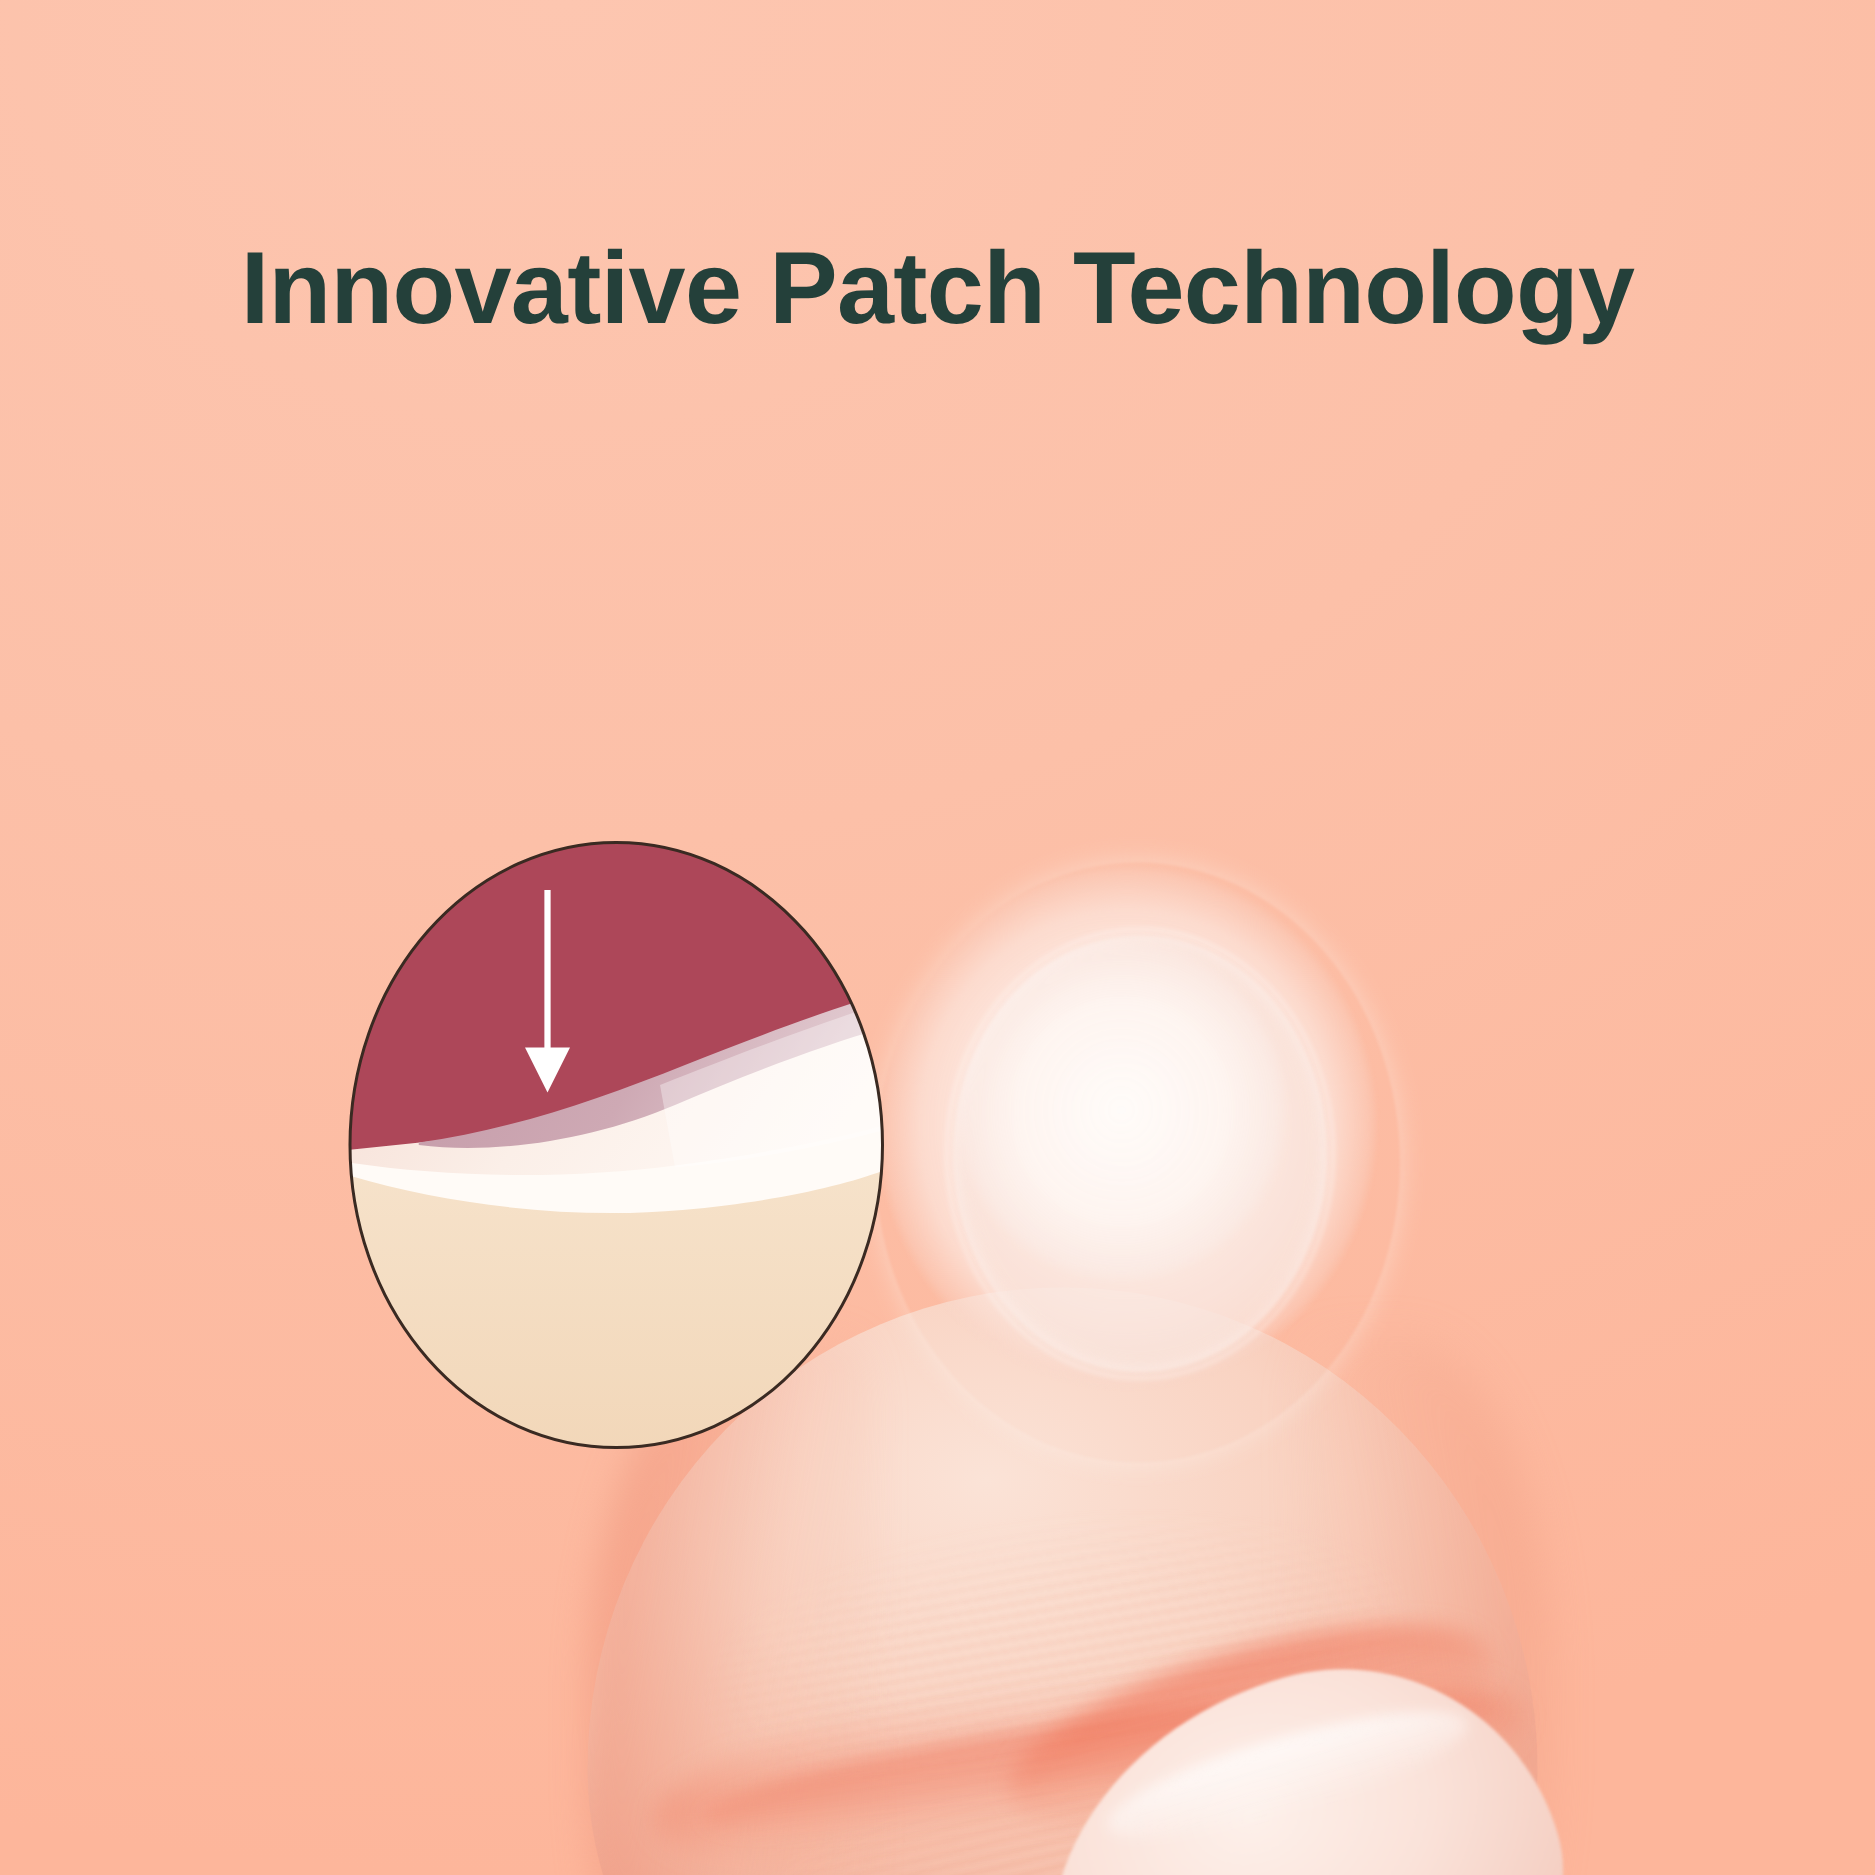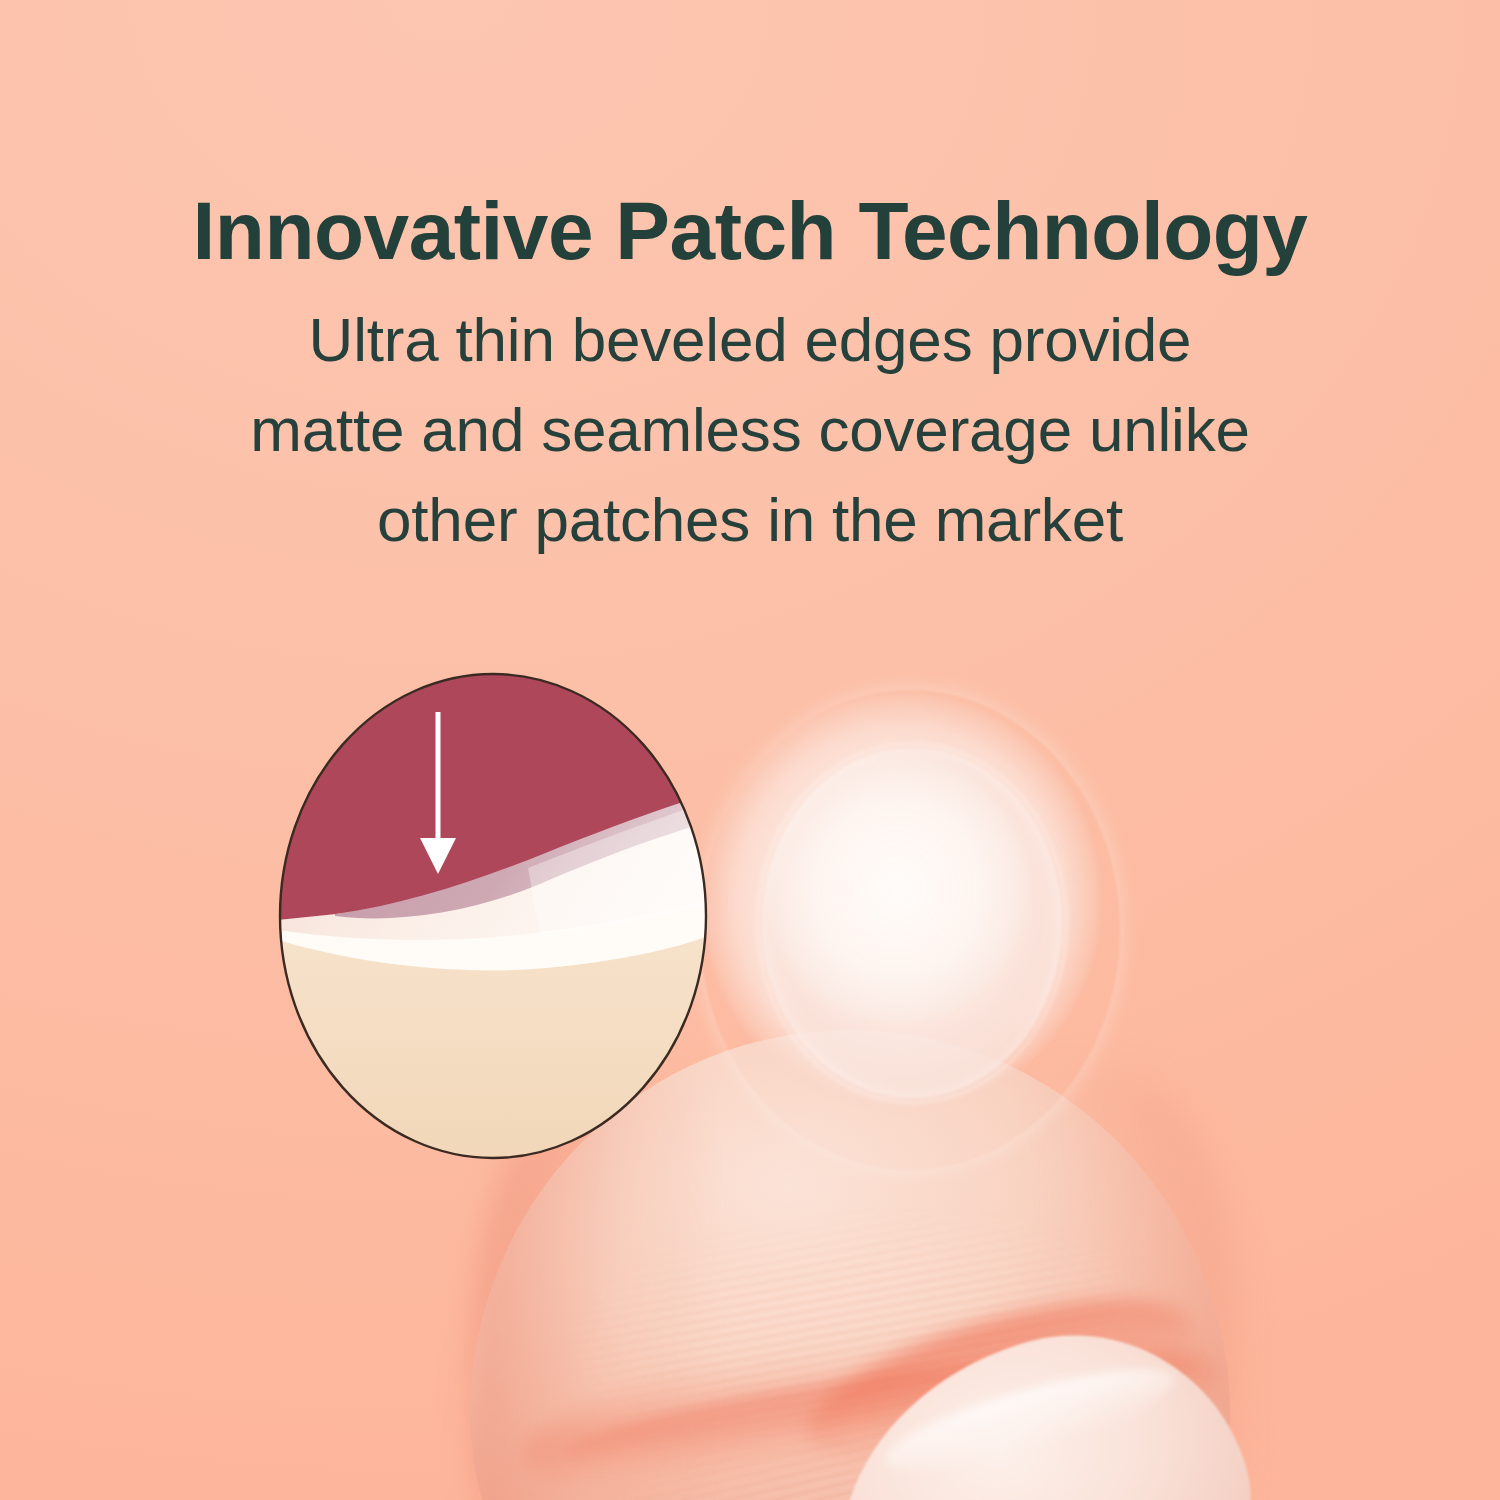--- a/index.html
+++ b/index.html
@@ -225,25 +225,20 @@
 </style>
 </head>
 <body>
 
 <div id="stage">
 
   <div id="bg"></div>
 
   <div id="headline">Innovative Patch Technology</div>
 
-  <div id="subtitle">
-    <span class="ln">Ultra thin beveled edges provide</span>
-    <span class="ln">matte and seamless coverage unlike</span>
-    <span class="ln">other patches in the market</span>
-  </div>
 
   <div id="photo">
     <div class="finger"></div>
     <div class="finger-shadow-l"></div>
     <div class="finger-shadow-r"></div>
     <div class="ridges"></div>
     <div class="crease"></div>
     <div class="crease2"></div>
     <div class="ridges2"></div>
     <div class="cuticle"></div>

